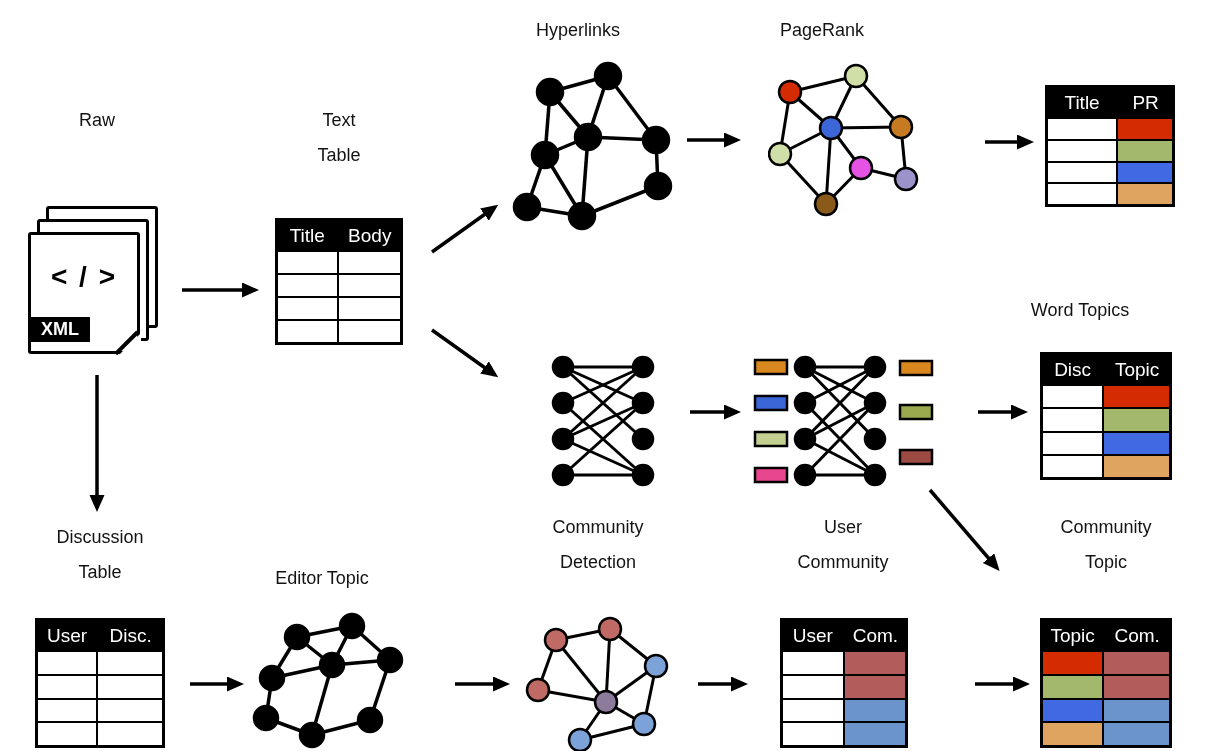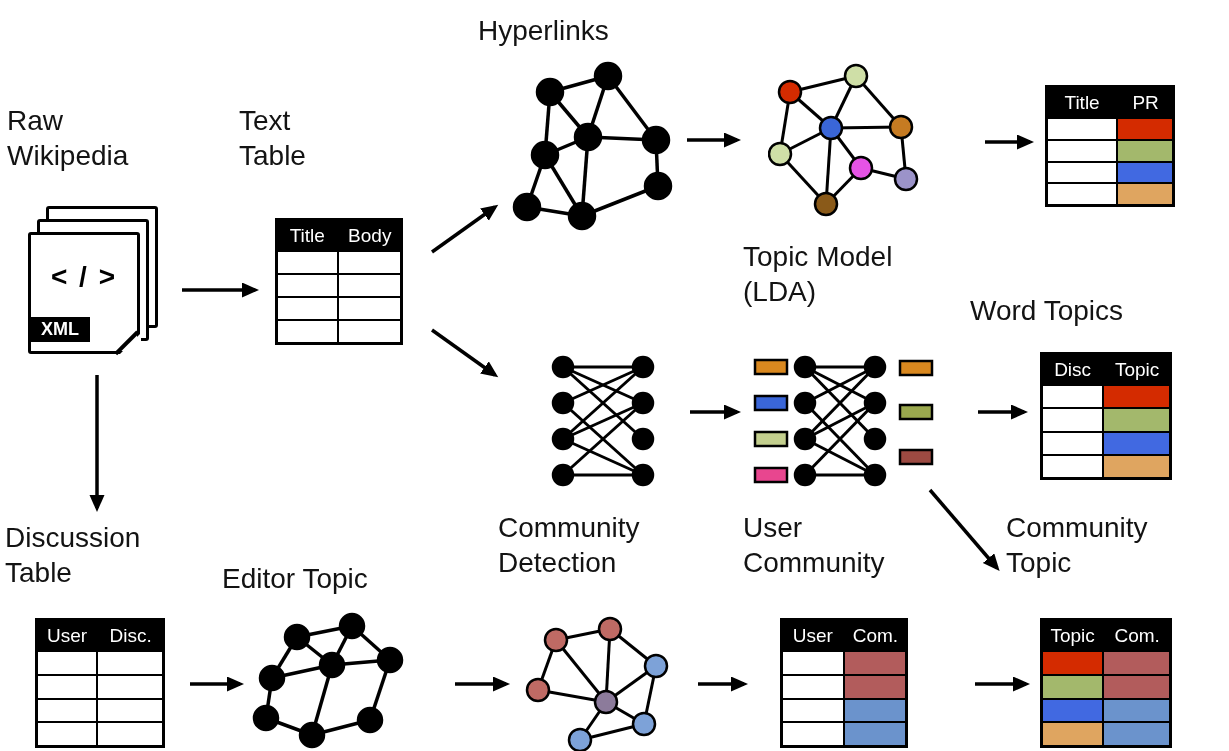--- a/index.html
+++ b/index.html
@@ -2,21 +2,21 @@
 <html><head>
 <meta charset="utf-8">
 <style>
   * { margin:0; padding:0; box-sizing:border-box; }
   html,body { background:#ffffff; }
   #canvas {
     position:relative; width:1229px; height:751px; background:#ffffff;
     font-family:"Liberation Sans", sans-serif; color:#111; overflow:hidden;
   }
   #arrow-layer { position:absolute; left:0; top:0; width:1229px; height:751px; }
-  .lbl { position:absolute; text-align:left; font-size:28px; line-height:35px; color:#131313; }
+  .lbl { position:absolute; text-align:center; font-size:18px; line-height:35px; color:#131313; }
   .graph { position:absolute; }
   
   .dtable { position:absolute; border:3px solid #000; background:#fff; display:flex; flex-direction:column; }
   .t-head { display:flex; align-items:center; background:#000; color:#fff; height:29px; flex:none; }
   .t-hcell { text-align:center; font-size:19px; line-height:29px; white-space:nowrap; }
   .t-grow { flex:1; }
   .t-hsep { width:3px; background:#919191; }
   .t-row { display:flex; flex:1; border-top:2.5px solid #000; }
   .t-cell + .t-cell { border-left:2.5px solid #000; }
   
@@ -52,31 +52,29 @@
         <line x1="97" y1="375" x2="97" y2="508" stroke="#000" stroke-width="3.5" marker-end="url(#ah)"></line>
         <line x1="190" y1="684" x2="240" y2="684" stroke="#000" stroke-width="3.5" marker-end="url(#ah)"></line>
         <line x1="455" y1="684" x2="506" y2="684" stroke="#000" stroke-width="3.5" marker-end="url(#ah)"></line>
         <line x1="698" y1="684" x2="744" y2="684" stroke="#000" stroke-width="3.5" marker-end="url(#ah)"></line>
         <line x1="975" y1="684" x2="1026" y2="684" stroke="#000" stroke-width="3.5" marker-end="url(#ah)"></line>
       </svg></div>
 
   <div class="lbl" style="left:478px;top:13px;width:200px">
     <div>Hyperlinks</div>
   </div>
+  <div class="lbl" style="left:722px;top:13px;width:200px">
+    <div>PageRank</div>
+  </div>
   <div class="lbl" style="left:7px;top:103px;width:180px">
     <div>Raw</div>
-    <div>Wikipedia</div>
   </div>
   <div class="lbl" style="left:239px;top:103px;width:200px">
     <div>Text</div>
     <div>Table</div>
-  </div>
-  <div class="lbl" style="left:743px;top:239px;width:200px">
-    <div>Topic Model</div>
-    <div>(LDA)</div>
   </div>
   <div class="lbl" style="left:970px;top:293px;width:220px">
     <div>Word Topics</div>
   </div>
   <div class="lbl" style="left:5px;top:520px;width:190px">
     <div>Discussion</div>
     <div>Table</div>
   </div>
   <div class="lbl" style="left:222px;top:561px;width:200px">
     <div>Editor Topic</div>

